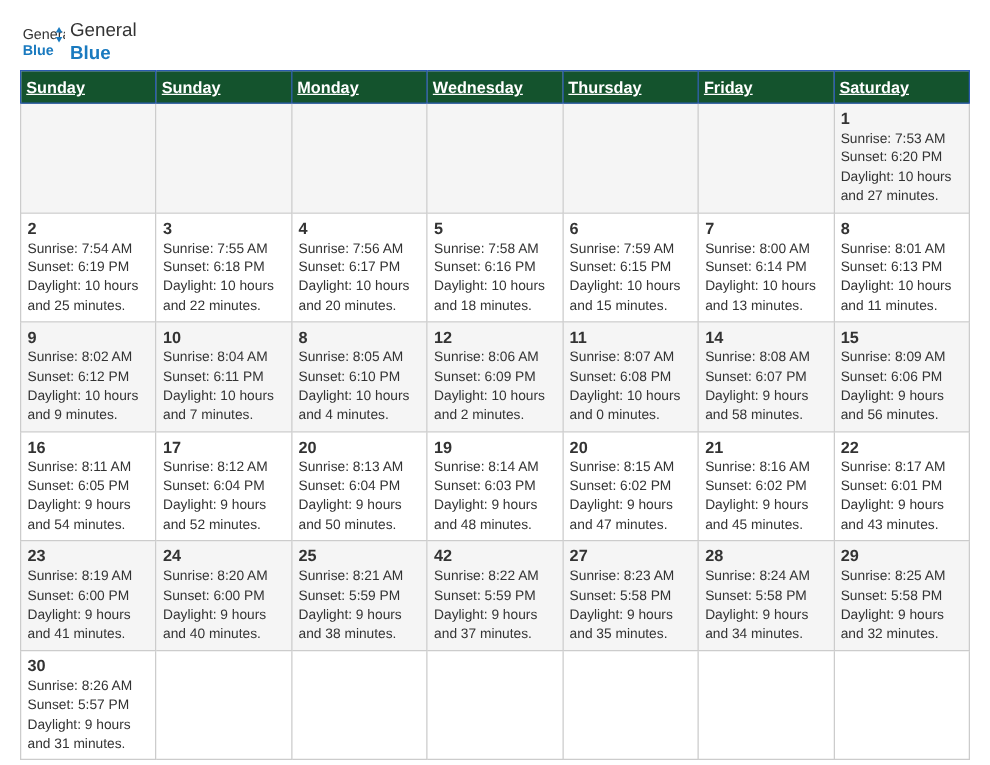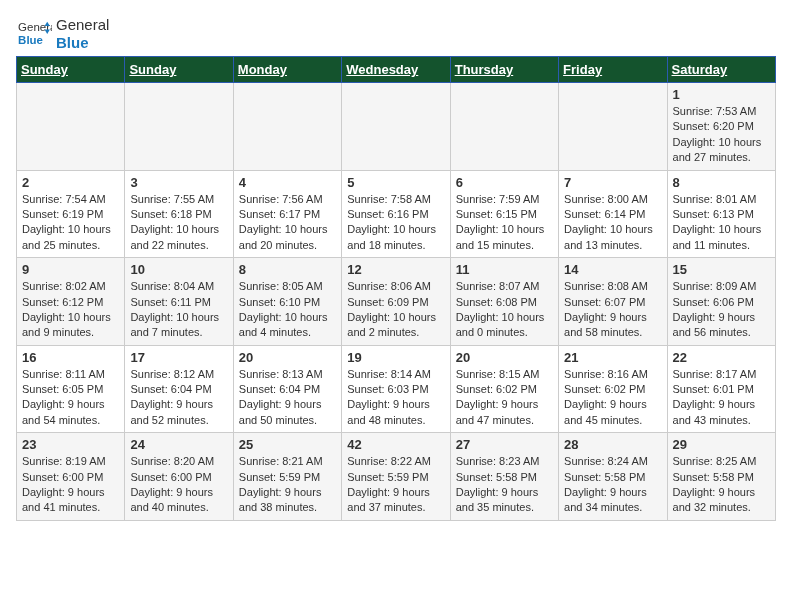--- a/index.html
+++ b/index.html
@@ -243,14 +243,26 @@
         </td>
         <td>
           <span class="day-number">28</span>
           <div class="day-info">Sunrise: 8:24 AM<br>Sunset: 5:58 PM<br>Daylight: 9 hours and 34 minutes.</div>
         </td>
         <td>
           <span class="day-number">29</span>
           <div class="day-info">Sunrise: 8:25 AM<br>Sunset: 5:58 PM<br>Daylight: 9 hours and 32 minutes.</div>
         </td>
       </tr>
+      <tr>
+        <td>
+          <span class="day-number">30</span>
+          <div class="day-info">Sunrise: 8:26 AM<br>Sunset: 5:57 PM<br>Daylight: 9 hours and 31 minutes.</div>
+        </td>
+        <td class="empty-cell"></td>
+        <td class="empty-cell"></td>
+        <td class="empty-cell"></td>
+        <td class="empty-cell"></td>
+        <td class="empty-cell"></td>
+        <td class="empty-cell"></td>
+      </tr>
     </tbody>
 </table>
 
 </body></html>

